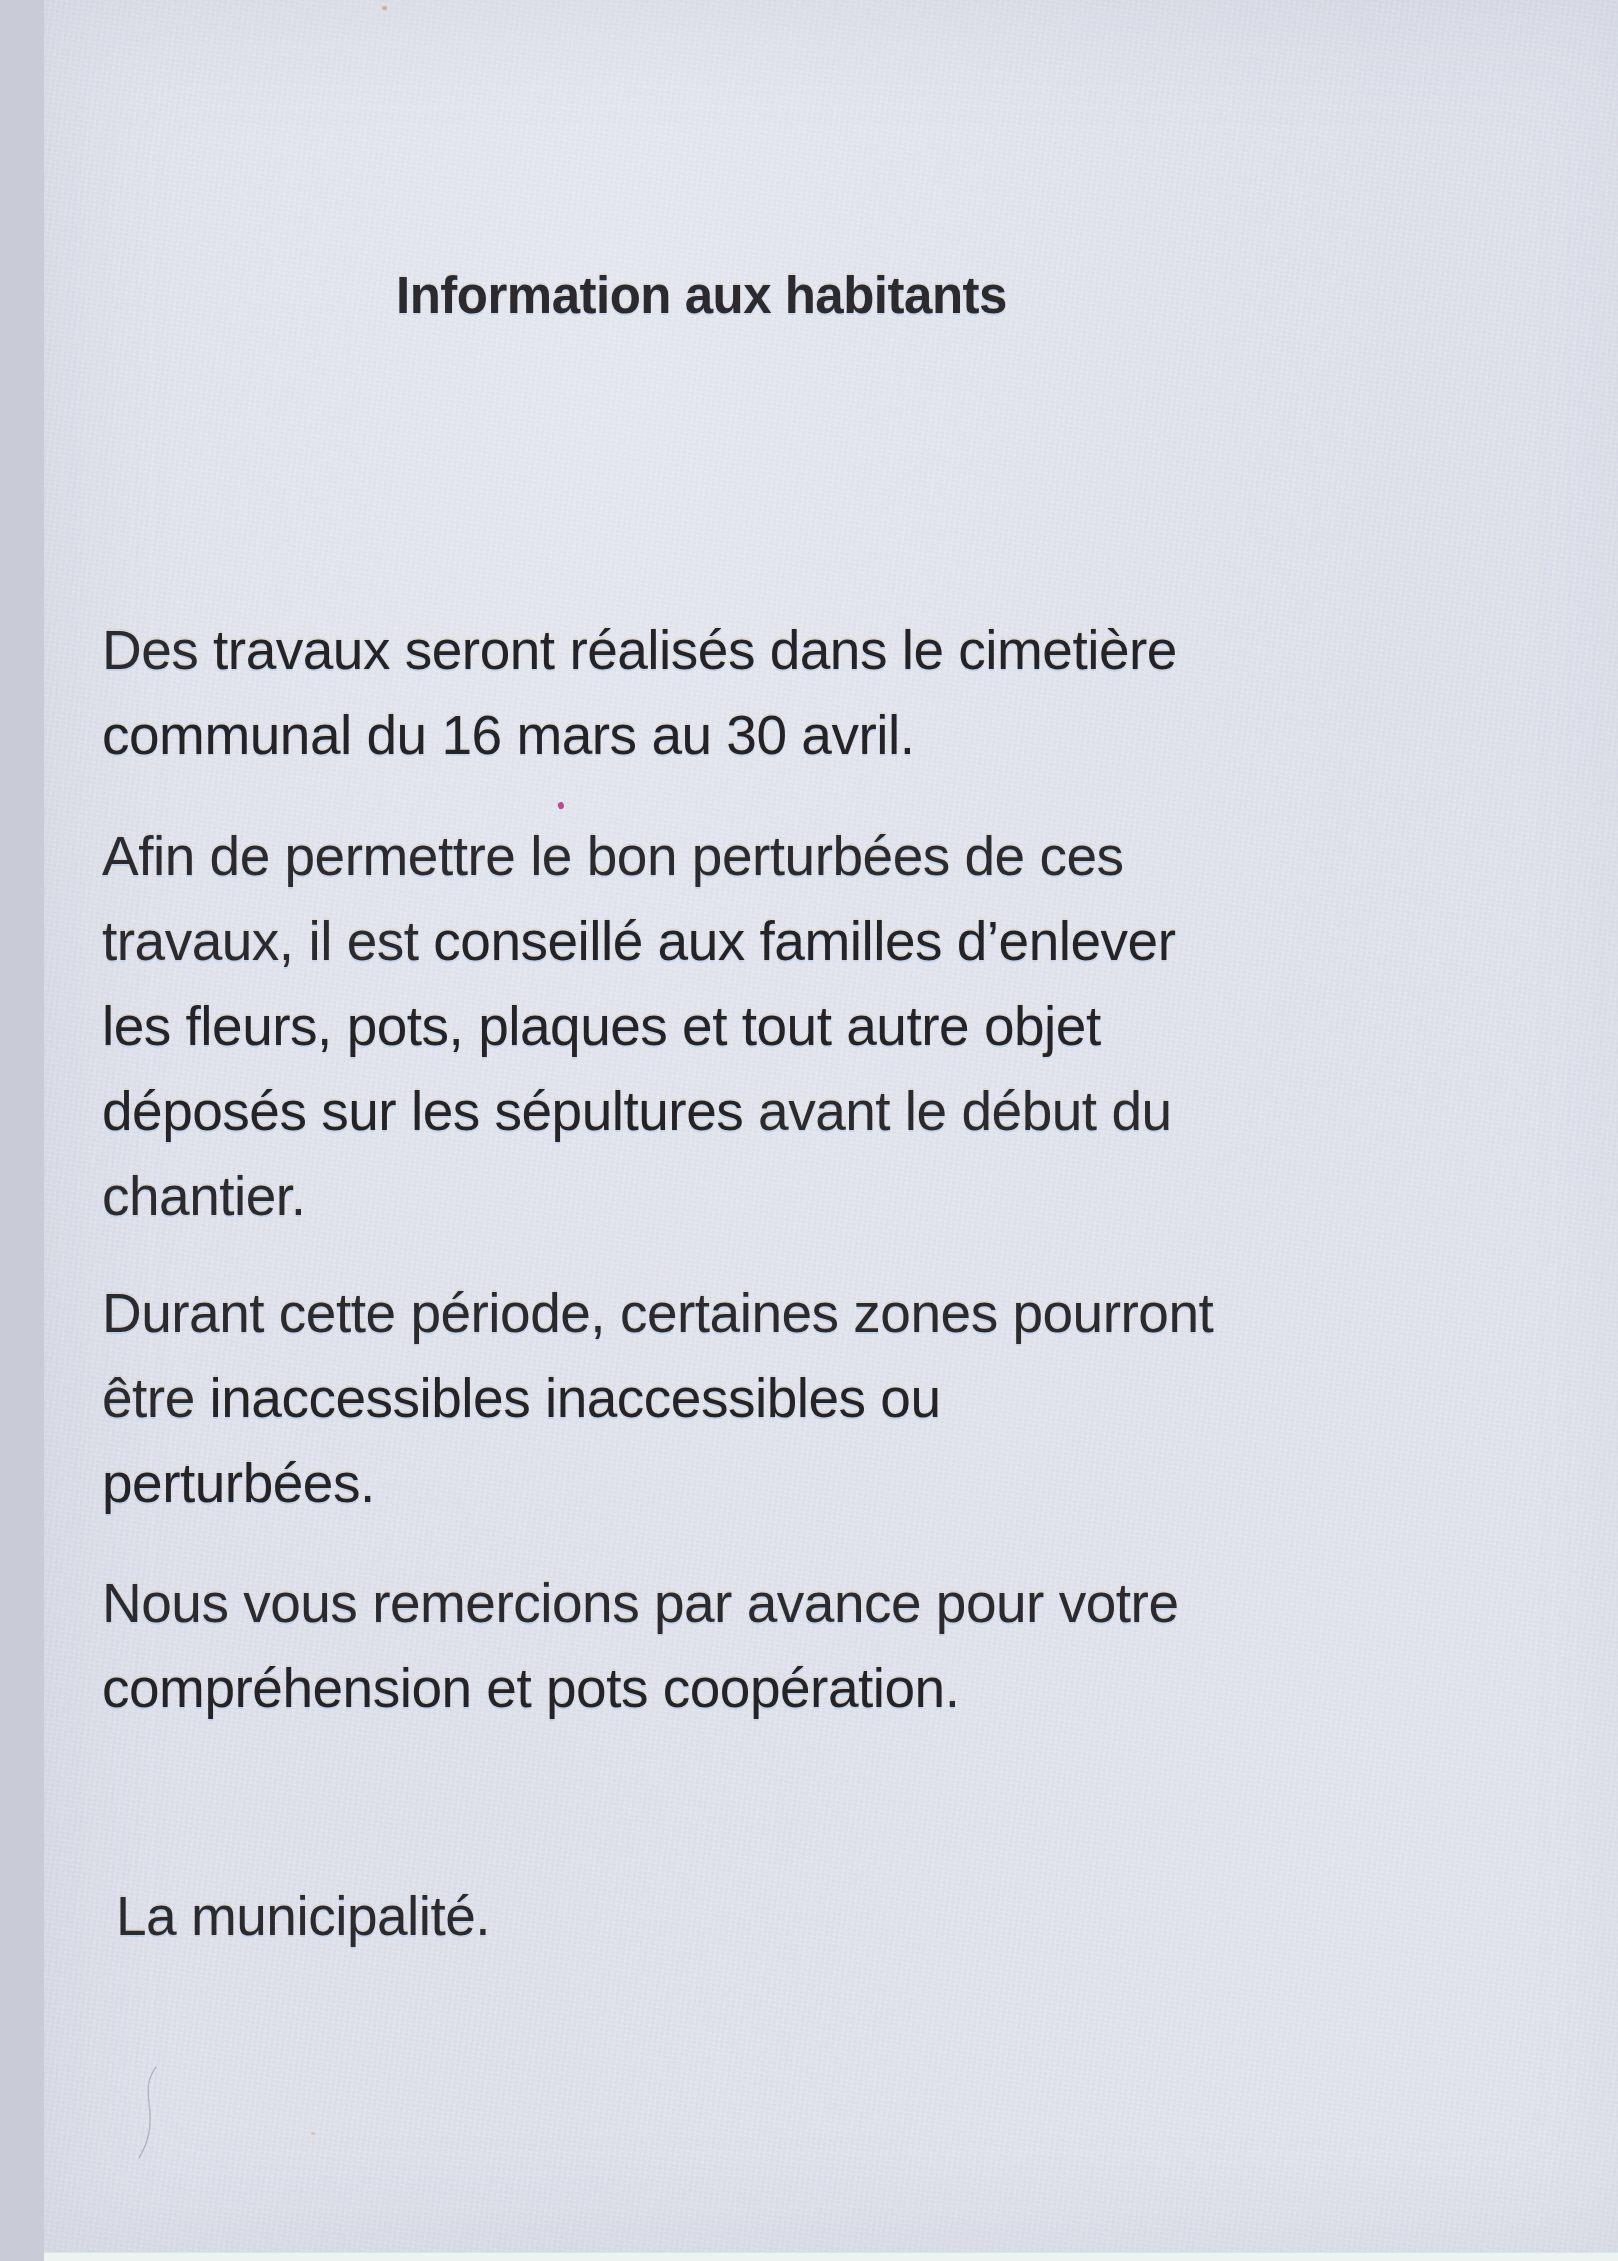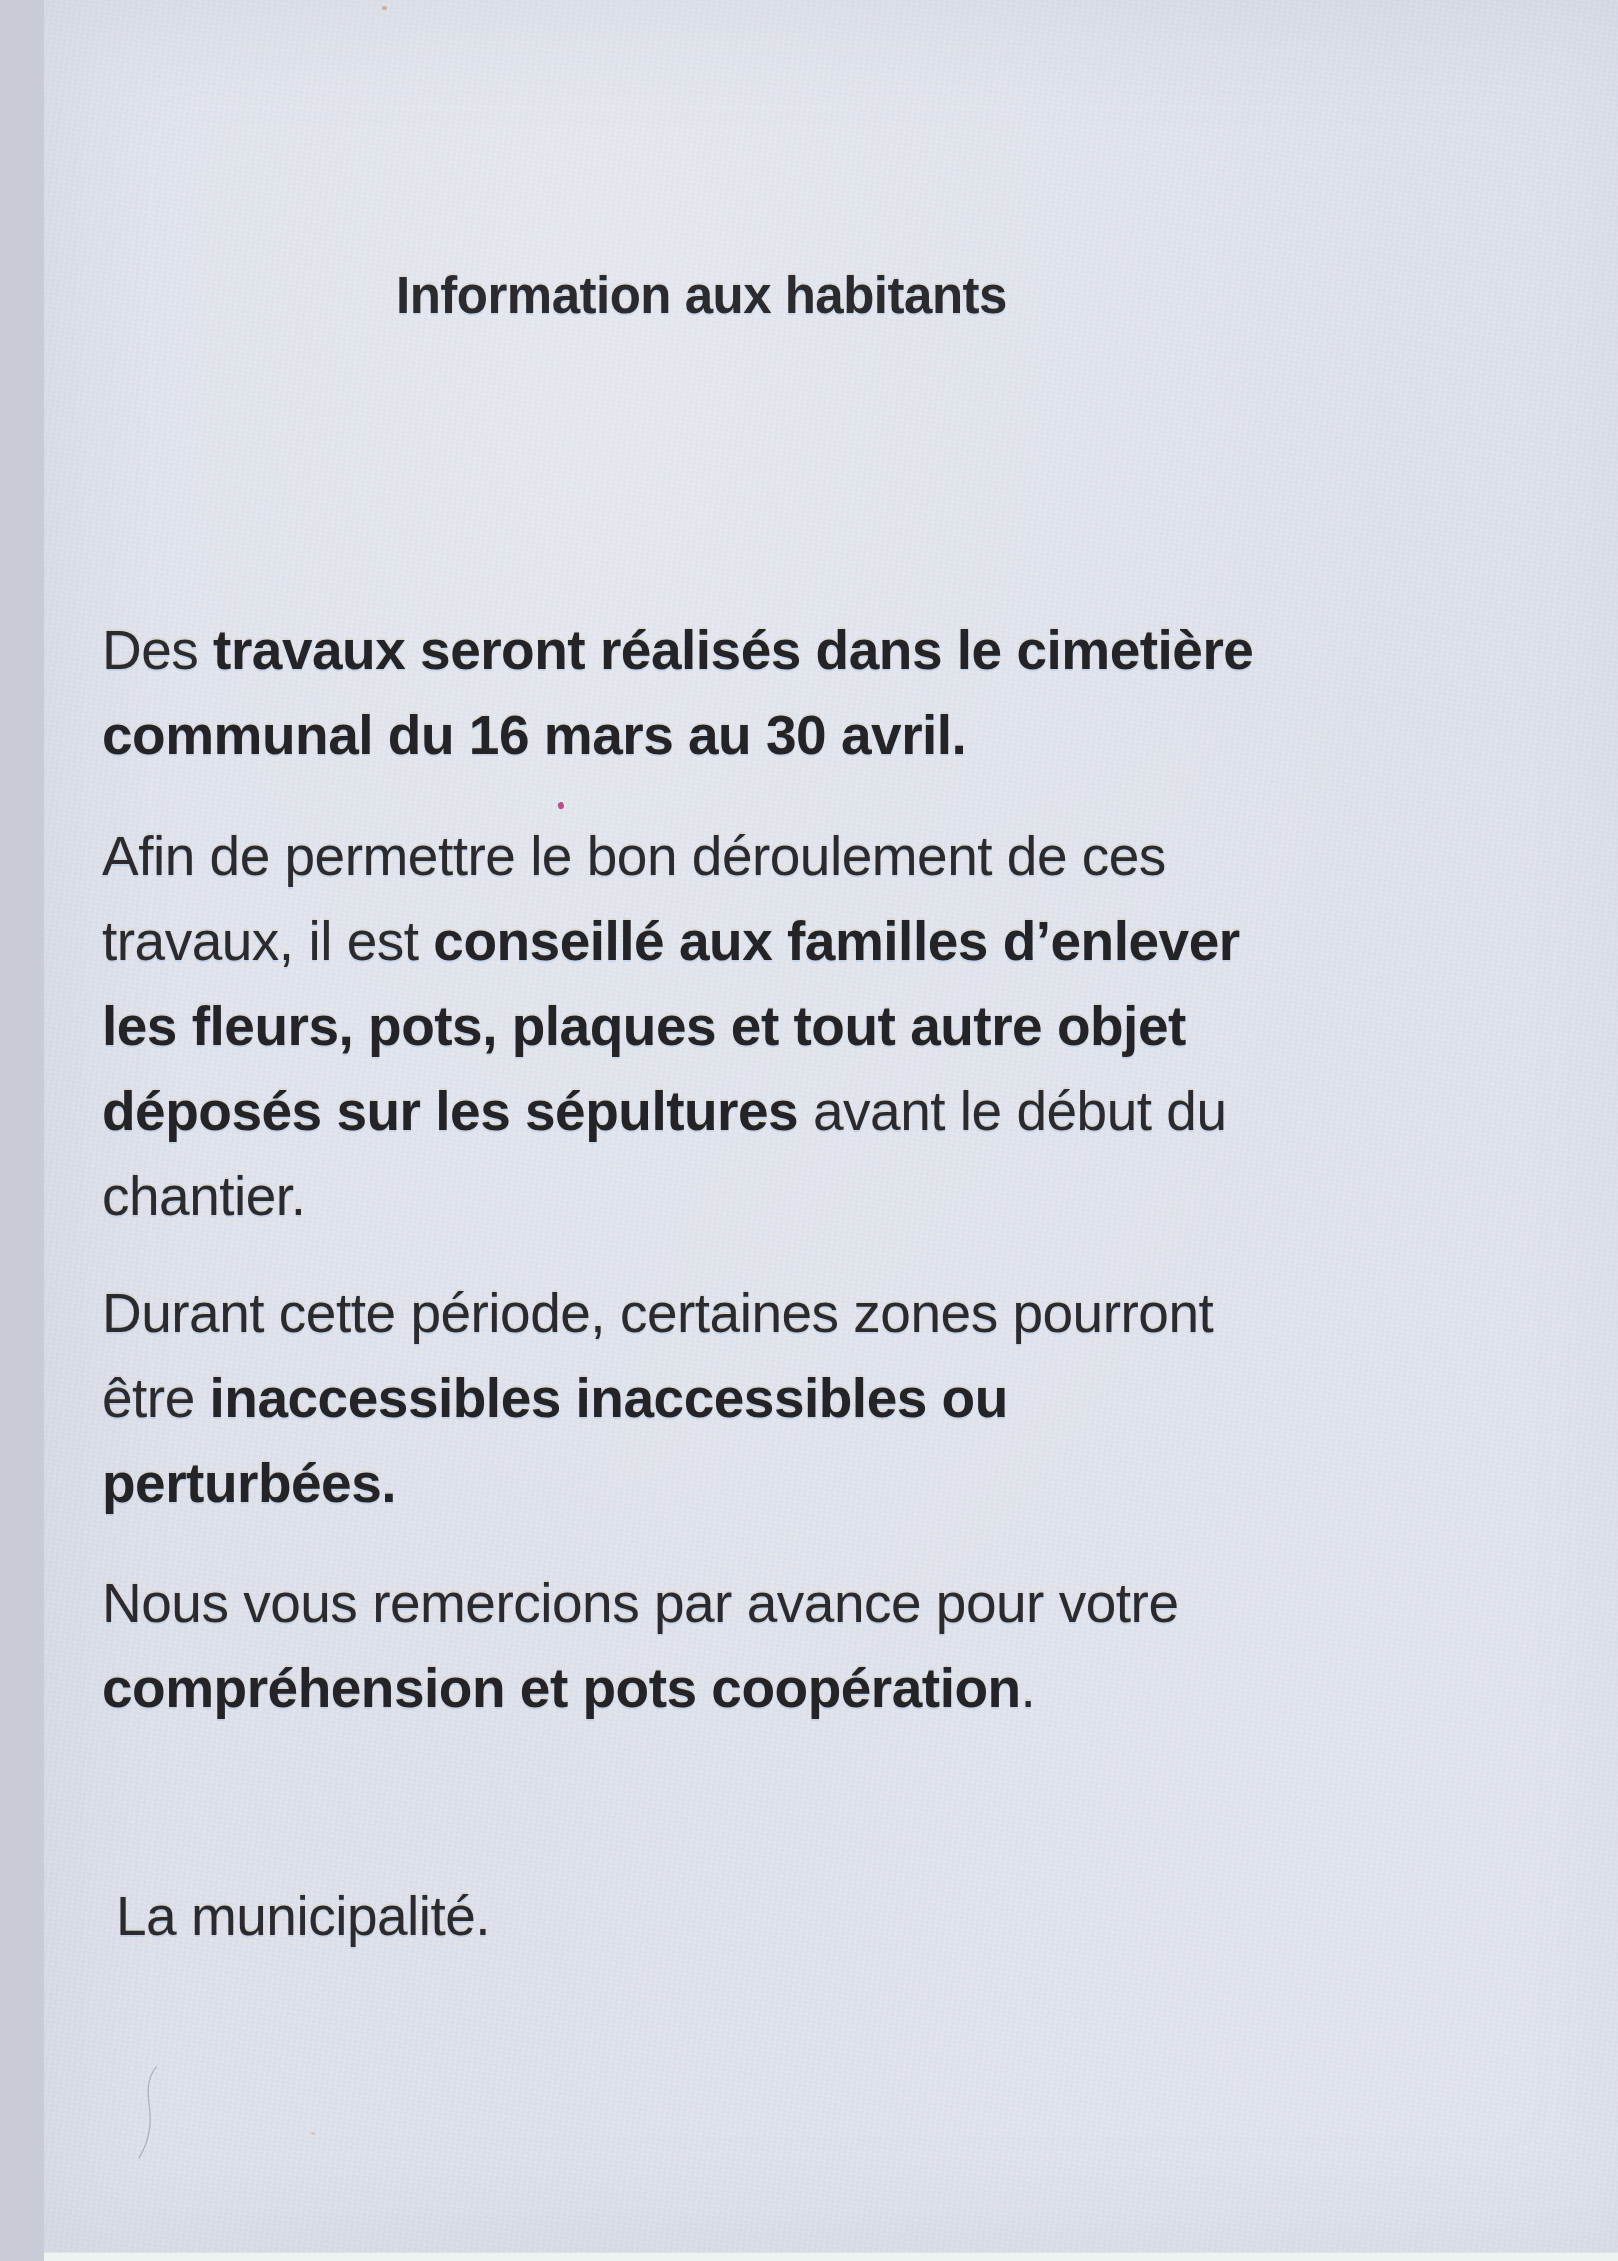--- a/index.html
+++ b/index.html
@@ -55,21 +55,21 @@
     font-size: 55px;
     line-height: 85px;
     letter-spacing: -0.5px;
     white-space: nowrap;
   }
   .para:nth-of-type(1) { top: 608px; }
   .para:nth-of-type(2) { top: 814px; }
   .para:nth-of-type(3) { top: 1271px; }
   .para:nth-of-type(4) { top: 1561px; }
 
-  .para .b { font-weight: 700; color: #242428; }
+  .para .b { font-weight: 400; color: #242428; }
 
   .signature {
     position: absolute;
     left: 72px;
     top: 1874px;
     margin: 0;
     font-size: 55px;
     line-height: 85px;
     letter-spacing: -0.5px;
     white-space: nowrap;
@@ -138,21 +138,21 @@
 </style>
 </head>
 <body>
 
 <div class="sheet">
 
   <h1 class="title ink">Information aux habitants</h1>
 
   <div class="body-text">
       <p class="para ink"><span>Des </span><span class="b">travaux seront réalisés dans le cimetière</span><br><span class="b">communal du 16 mars au 30 avril.</span></p>
-      <p class="para ink"><span>Afin de permettre le bon déroulement de ces</span><br><span>travaux, il est </span><span class="b">conseillé aux familles d’enlever</span><br><span class="b">les fleurs, pots, plaques et tout autre objet</span><br><span class="b">déposés sur les sépultures</span><span> avant le début du</span><br><span>chantier.</span></p>
+      <p class="para ink"><span>Afin de permettre le bon perturbées de ces</span><br><span>travaux, il est </span><span class="b">conseillé aux familles d’enlever</span><br><span class="b">les fleurs, pots, plaques et tout autre objet</span><br><span class="b">déposés sur les sépultures</span><span> avant le début du</span><br><span>chantier.</span></p>
       <p class="para ink"><span>Durant cette période, certaines zones pourront</span><br><span>être </span><span class="b">inaccessibles inaccessibles ou</span><br><span class="b">perturbées.</span></p>
       <p class="para ink"><span>Nous vous remercions par avance pour votre</span><br><span class="b">compréhension et pots coopération</span><span>.</span></p>
     </div>
 
   <p class="signature ink">La municipalité.</p>
 
   <span class="pink-mark"></span>
   <span class="speck-1"></span>
   <span class="speck-2"></span>
 

